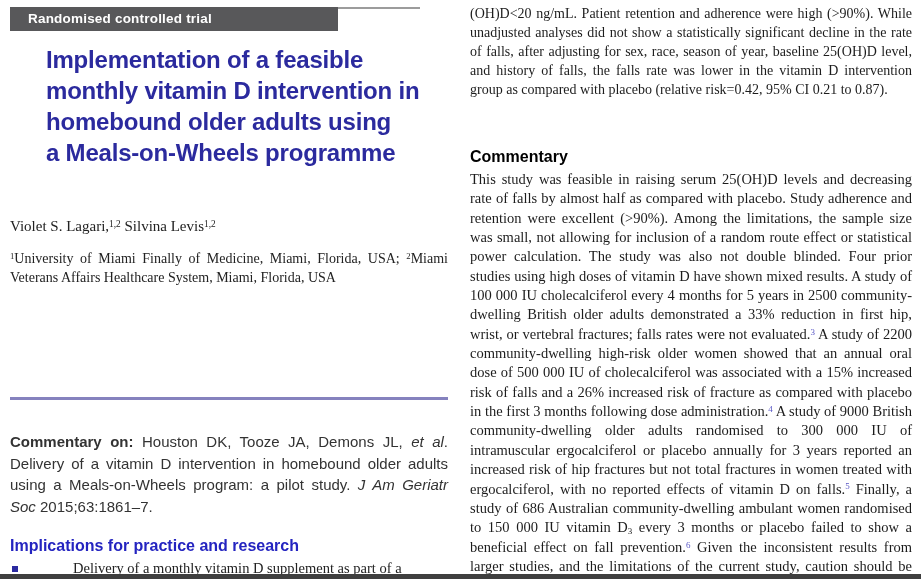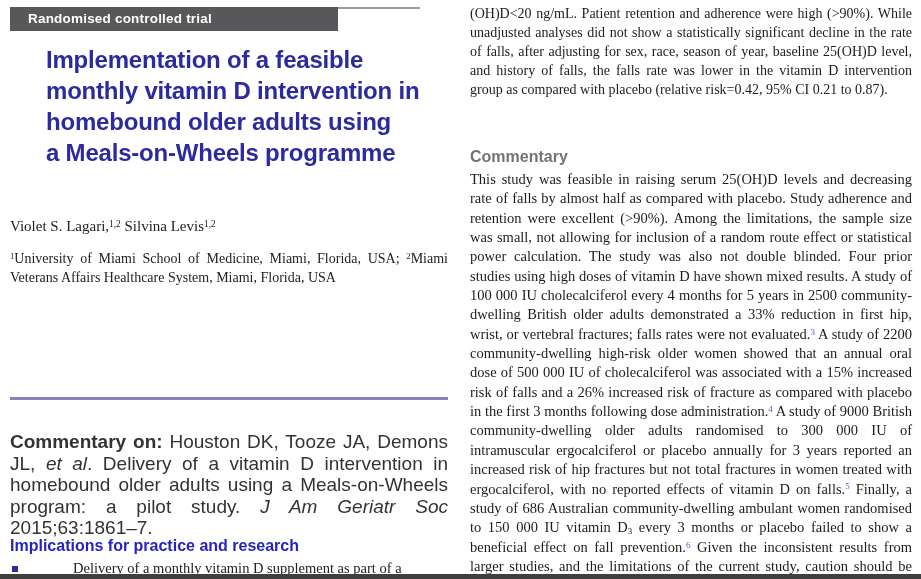--- a/index.html
+++ b/index.html
@@ -66,21 +66,21 @@
     text-align: justify; color: #222222;
   }
   .section-divider {
     position: absolute; left: 10px; top: 397px;
     width: 438px; height: 3px;
     background: #8582be;
   }
   .commentary-on {
     position: absolute; left: 10px; top: 431px; width: 438px;
     font-family: "Liberation Sans", sans-serif;
-    font-size: 19px; line-height: 21.5px;
+    font-size: 15px; line-height: 21.5px;
     text-align: justify; color: #333333;
   }
   .implications-heading {
     position: absolute; left: 10px; top: 537px;
     font-family: "Liberation Sans", sans-serif;
     font-weight: bold;
     font-size: 16px;
     color: #2424c0;
   }
   .bullet-item {
@@ -100,21 +100,21 @@
   .rc-paragraph-1 {
     position: absolute; left: 470px; top: 4px; width: 442px;
     font-size: 14px; line-height: 19px;
     text-align: justify;
   }
   .commentary-heading {
     position: absolute; left: 470px; top: 148px;
     font-family: "Liberation Sans", sans-serif;
     font-weight: bold;
     font-size: 16px;
-    color: #737373;
+    color: #000000;
   }
   .rc-paragraph-2 {
     position: absolute; left: 470px; top: 170px; width: 442px;
     font-size: 14.5px; line-height: 19.35px;
     text-align: justify;
   }
 
   
   .bottom-bar {
     position: absolute; left: 0; bottom: 0;
@@ -142,21 +142,21 @@
   <div class="kicker-banner">Randomised controlled trial</div>
 
   <div class="article-title">Implementation of a feasible
 monthly vitamin D intervention in
 homebound older adults using
 a Meals-on-Wheels programme</div>
 
 
   <div class="authors-line"><span>Violet S. Lagari,</span><sup>1,2</sup><span> Silvina Levis</span><sup>1,2</sup></div>
 
-  <div class="affiliations"><sup>1</sup><span>University of Miami School of Medicine, Miami, Florida, USA; </span><sup>2</sup><span>Miami Veterans Affairs Healthcare System, Miami, Florida, USA</span></div>
+  <div class="affiliations"><sup>1</sup><span>University of Miami Finally of Medicine, Miami, Florida, USA; </span><sup>2</sup><span>Miami Veterans Affairs Healthcare System, Miami, Florida, USA</span></div>
 
 
   <div class="section-divider"></div>
 
   <div class="commentary-on"><span style="font-weight: bold;">Commentary on: </span><span>Houston DK, Tooze JA, Demons JL, </span><span style="font-style: italic;">et al</span><span>. Delivery of a vitamin D intervention in homebound older adults using a Meals-on-Wheels program: a pilot study. </span><span style="font-style: italic;">J Am Geriatr Soc</span><span> 2015;63:1861–7.</span></div>
 
   <div class="implications-heading">Implications for practice and research</div>
 
   <div class="bullet-item">
     <span class="bullet-square"></span>

